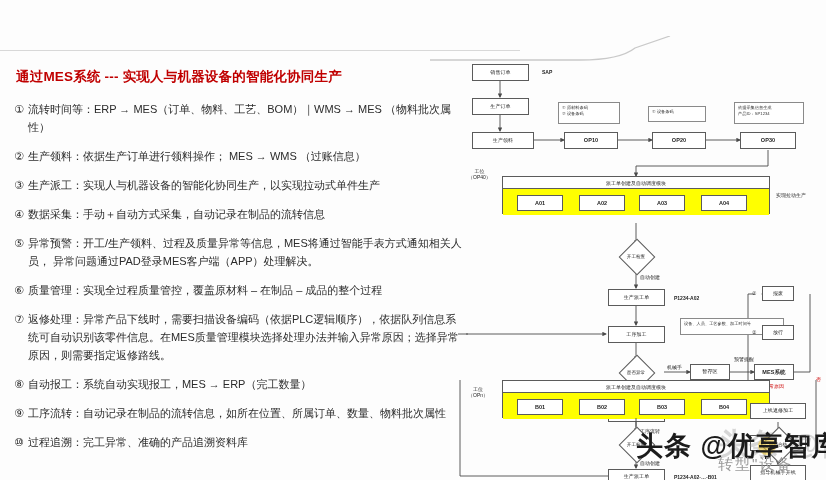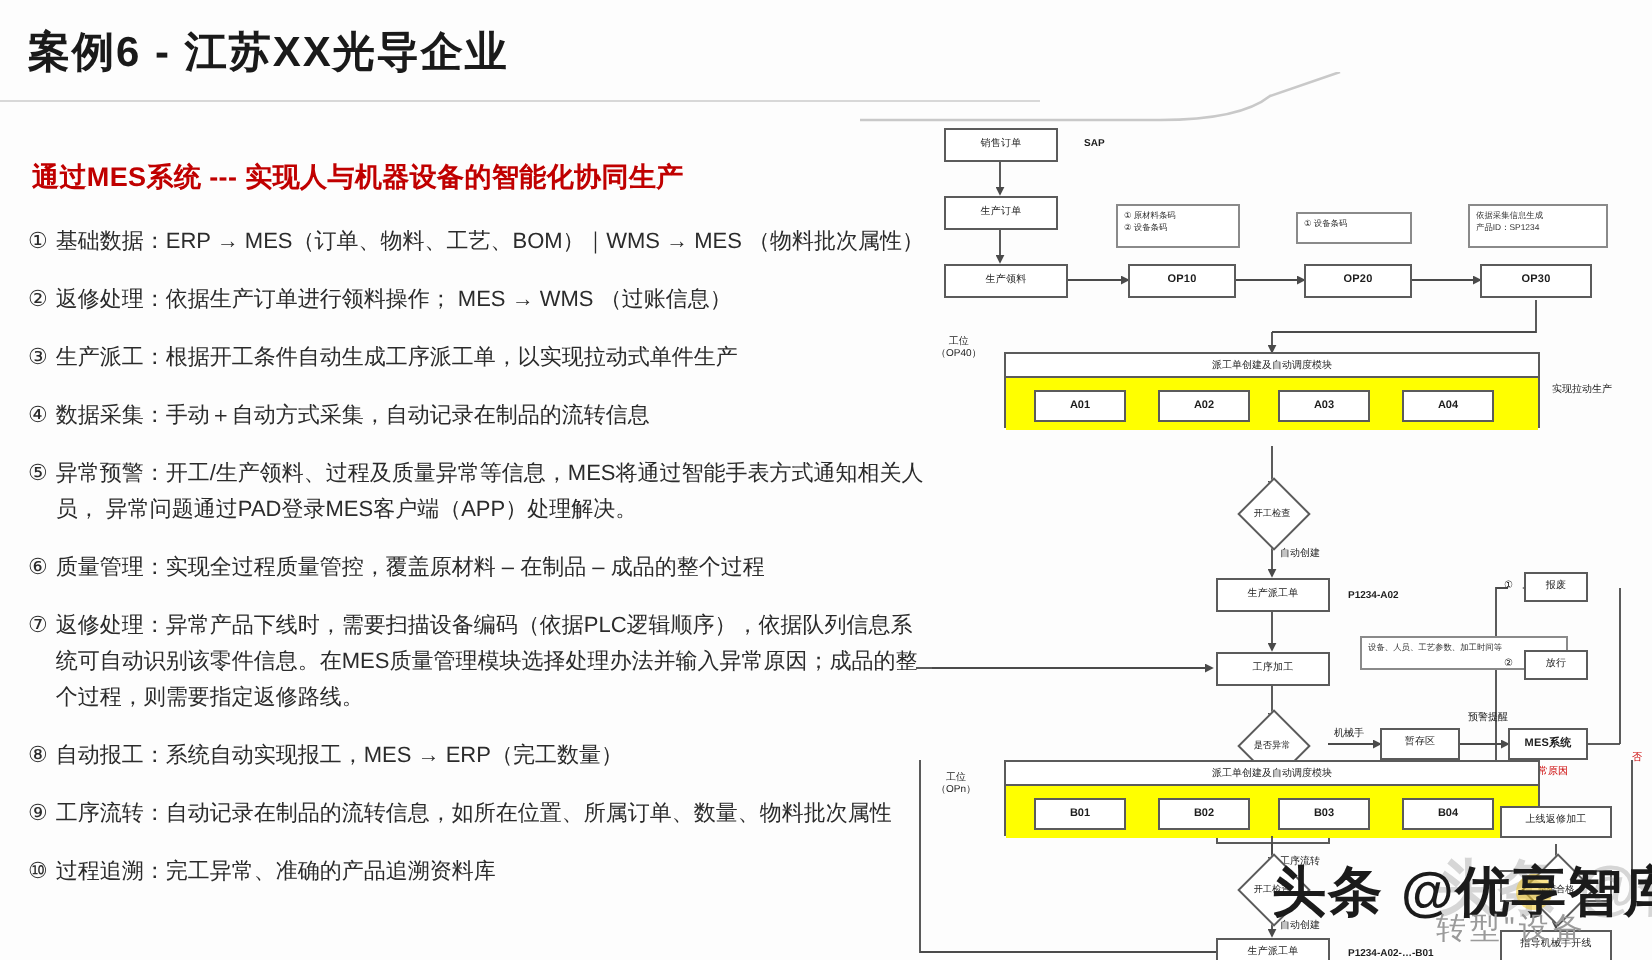--- a/index.html
+++ b/index.html
@@ -18,21 +18,21 @@
     font-size:21px;font-weight:bold;color:#1a1a1a;
     letter-spacing:1px;white-space:nowrap;
   }
   .title-rule{
     position:absolute;left:0;top:50px;width:520px;height:1px;
     background:#d8d8d8;
   }
   .curve-divider{position:absolute;left:430px;top:36px;width:280px;height:26px;}
 
   
-  .left-col{position:absolute;left:14px;top:80px;width:452px;}
+  .left-col{position:absolute;left:14px;top:68px;width:452px;}
   .red-heading{
     font-size:13.5px;font-weight:bold;color:#c00000;
     margin:0 0 14px 2px;white-space:nowrap;letter-spacing:.2px;
   }
   .bullet{
     font-size:11px;color:#2b2b2b;line-height:18px;
     margin-bottom:11px;display:flex;align-items:flex-start;
   }
   .bullet .num{flex:0 0 auto;margin-right:4px;}
   .bullet .txt{flex:1 1 auto;}
@@ -110,57 +110,56 @@
   .wm-badge{
     position:absolute;left:758px;top:437px;width:18px;height:18px;
     border-radius:50%;background:#f3c200;opacity:.45;
   }
 </style>
 </head>
 <body>
 
 <div class="page">
 
-  <div class="slide-title">案例6 -  江苏XX光导企业</div>
   <div class="title-rule"></div>
 
   <svg class="curve-divider" viewBox="0 0 280 26">
     <path d="M0 24 L150 24 Q190 24 205 12 L240 0" fill="none" stroke="#c9c9c9" stroke-width="1.3"></path>
   </svg>
 
   <div class="left-col">
     <div class="red-heading">通过MES系统 --- 实现人与机器设备的智能化协同生产</div>
 
     <div class="bullet">
       <span class="num">①</span>
-      <span class="txt">基础数据：ERP → MES（订单、物料、工艺、BOM）｜WMS → MES （物料批次属性）</span>
+      <span class="txt">流转时间等：ERP → MES（订单、物料、工艺、BOM）｜WMS → MES （物料批次属性）</span>
     </div>
     <div class="bullet">
       <span class="num">②</span>
-      <span class="txt">返修处理：依据生产订单进行领料操作； MES → WMS （过账信息）</span>
+      <span class="txt">生产领料：依据生产订单进行领料操作； MES → WMS （过账信息）</span>
     </div>
     <div class="bullet">
       <span class="num">③</span>
-      <span class="txt">生产派工：根据开工条件自动生成工序派工单，以实现拉动式单件生产</span>
+      <span class="txt">生产派工：实现人与机器设备的智能化协同生产，以实现拉动式单件生产</span>
     </div>
     <div class="bullet">
       <span class="num">④</span>
       <span class="txt">数据采集：手动＋自动方式采集，自动记录在制品的流转信息</span>
     </div>
     <div class="bullet">
       <span class="num">⑤</span>
       <span class="txt">异常预警：开工/生产领料、过程及质量异常等信息，MES将通过智能手表方式通知相关人员，  异常问题通过PAD登录MES客户端（APP）处理解决。</span>
     </div>
     <div class="bullet">
       <span class="num">⑥</span>
       <span class="txt">质量管理：实现全过程质量管控，覆盖原材料 – 在制品 – 成品的整个过程</span>
     </div>
     <div class="bullet">
       <span class="num">⑦</span>
-      <span class="txt">返修处理：异常产品下线时，需要扫描设备编码（依据PLC逻辑顺序），依据队列信息系统可自动识别该零件信息。在MES质量管理模块选择处理办法并输入异常原因；成品的整个过程，则需要指定返修路线。</span>
+      <span class="txt">返修处理：异常产品下线时，需要扫描设备编码（依据PLC逻辑顺序），依据队列信息系统可自动识别该零件信息。在MES质量管理模块选择处理办法并输入异常原因；选择异常原因，则需要指定返修路线。</span>
     </div>
     <div class="bullet">
       <span class="num">⑧</span>
       <span class="txt">自动报工：系统自动实现报工，MES → ERP（完工数量）</span>
     </div>
     <div class="bullet">
       <span class="num">⑨</span>
       <span class="txt">工序流转：自动记录在制品的流转信息，如所在位置、所属订单、数量、物料批次属性</span>
     </div>
     <div class="bullet">

